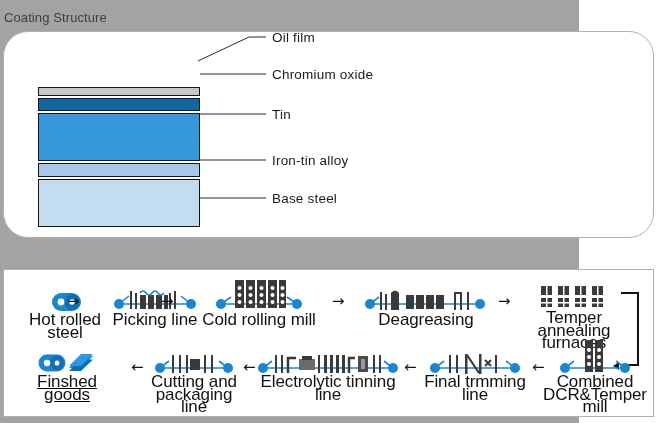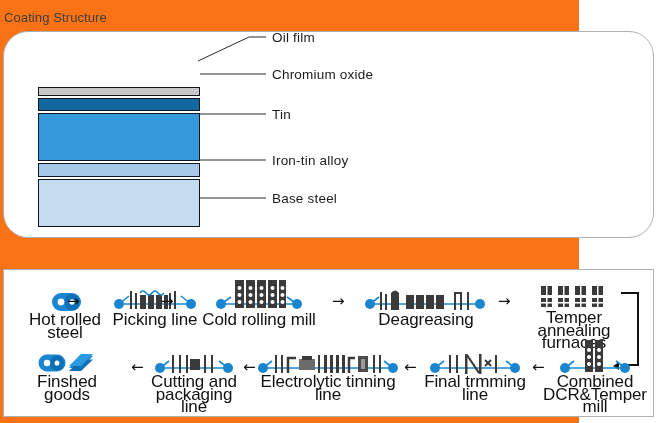--- a/index.html
+++ b/index.html
@@ -3,21 +3,21 @@
 <meta charset="utf-8">
 <style>
   * { box-sizing: border-box; }
   html, body {
     margin: 0; padding: 0;
     width: 657px; height: 423px;
     background: #ffffff;
     font-family: "Liberation Sans", sans-serif;
     overflow: hidden;
   }
-  .page { position: relative; width: 579px; height: 423px; background:#f97316; }
+  .page { position: relative; width: 579px; height: 423px; background:#a3a3a3; }
 
   .section-title {
     position: absolute;
     font-size: 13px;
     color: #3f3f3f;
     letter-spacing: .1px;
     white-space: nowrap;
   }
   #coating-title { left: 4px; top: 10px; }
   #process-title { left: 4px; top: 248px; }
@@ -269,21 +269,21 @@
           </g>
         </svg>
       </div>
       <div class="proc-label">Temper annealing
 furnaces</div>
     </div>
 
     <div class="bracket" style="left:617px; top:22px; width:18px; height:74px;"></div>
     <div class="bracket-arrowhead" style="left:609px; top:92px;"></div>
 
-    <div class="proc-item" style="left:8px; top:80px; width:110px;">
+    <div class="proc-item" style="left:8px; top:80px; width:110px;text-decoration:underline;">
       <div class="icon-box" style="height:26px;">
         <svg width="64" height="26" viewBox="0 0 64 26">
           <ellipse cx="12" cy="13" rx="8.5" ry="8.5" fill="#1a86d0"></ellipse>
           <path d="M12 4.5 L22 4.5 A8.5 8.5 0 0 1 22 21.5 L12 21.5 Z" fill="#1a86d0"></path>
           <ellipse cx="22" cy="13" rx="7" ry="7.5" fill="#0f6fb5"></ellipse>
           <ellipse cx="12" cy="13" rx="3.2" ry="3.2" fill="#ffffff"></ellipse>
           <ellipse cx="22" cy="13" rx="2.4" ry="2.6" fill="#ffffff"></ellipse>
           <g fill="#1a86d0">
             <path d="M34 18 L46 6 L58 6 L46 18 Z"></path>
             <path d="M34 21 L46 9.5 L58 9.5 L46 21 Z" fill="#0f6fb5"></path>

